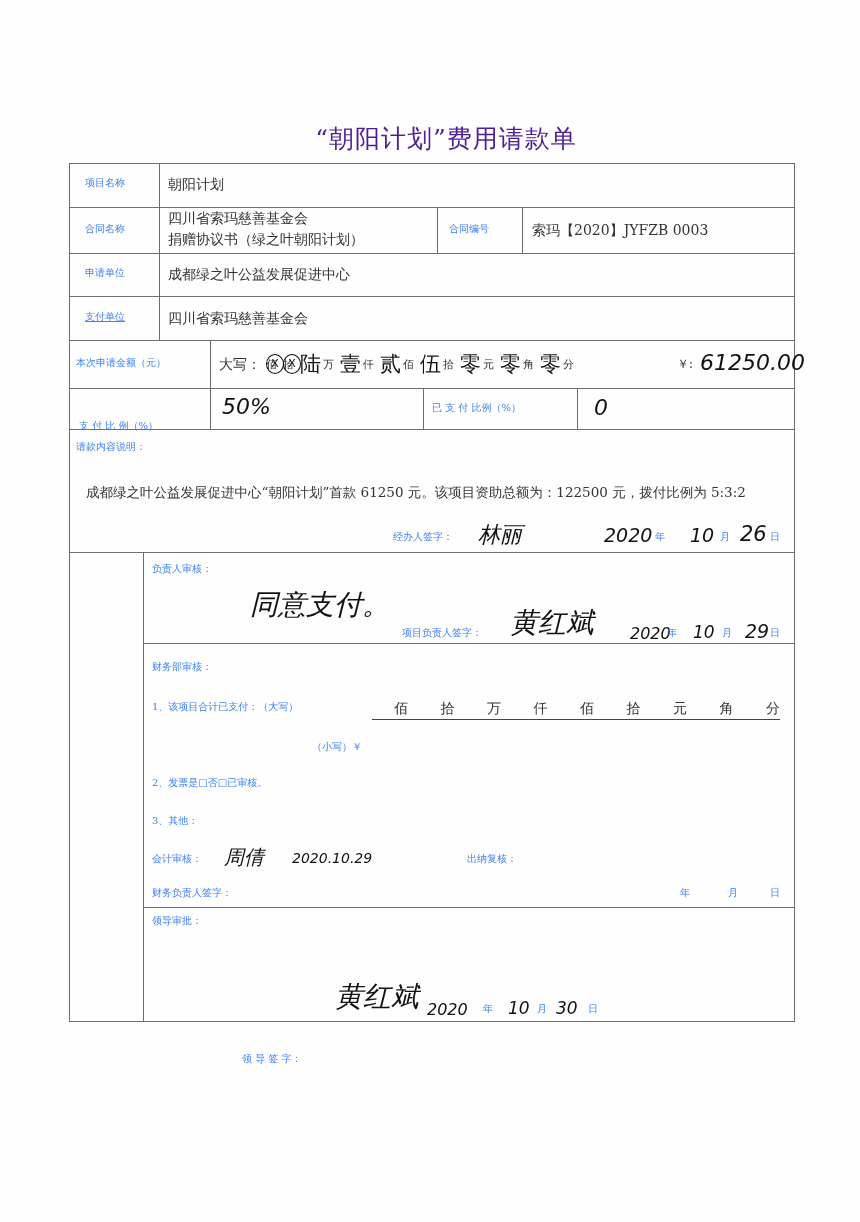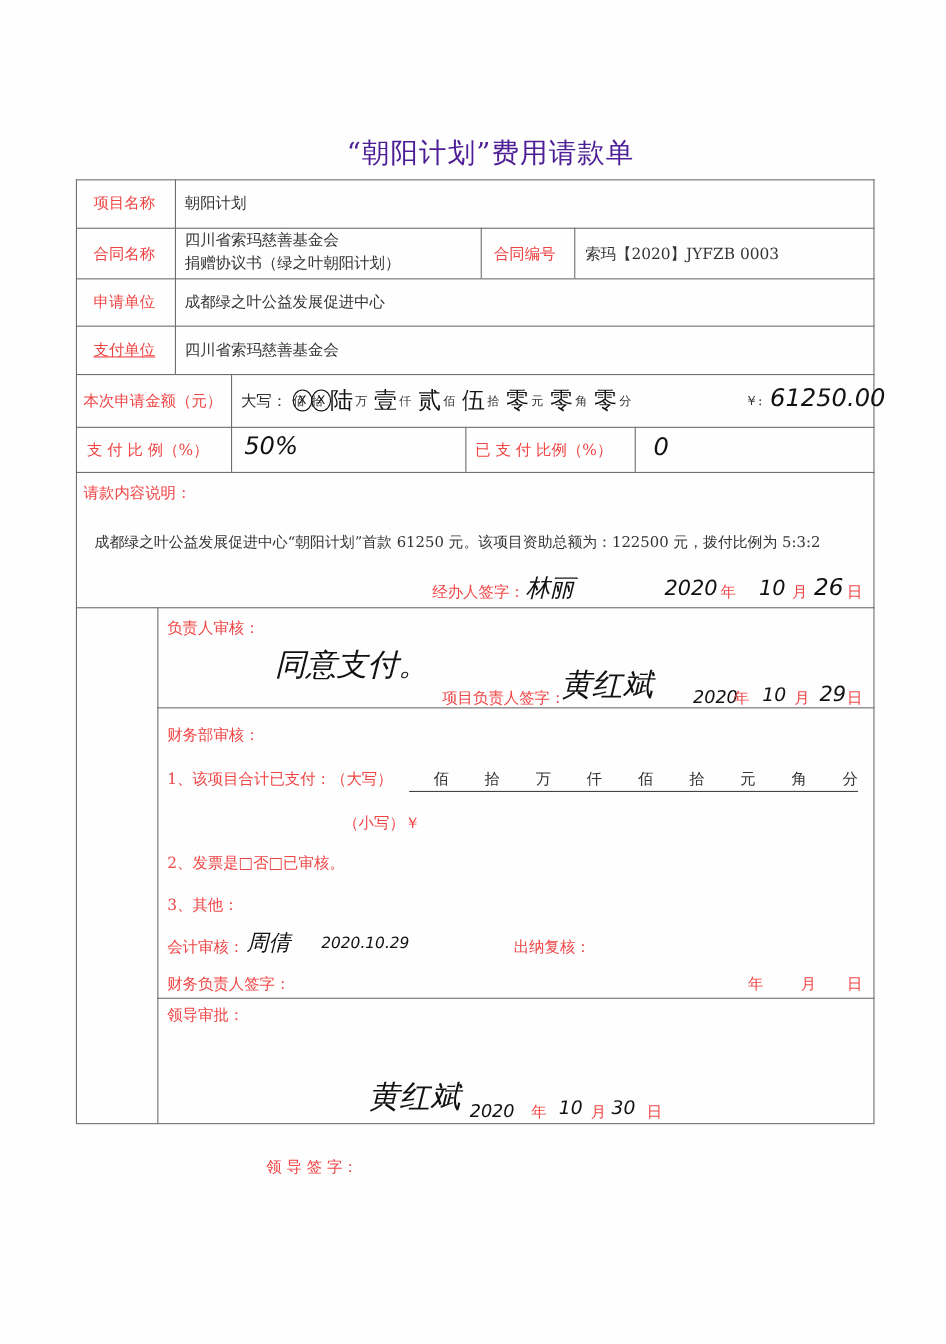--- a/index.html
+++ b/index.html
@@ -3,21 +3,21 @@
 <meta charset="utf-8">
 <style>
   html, body { margin:0; padding:0; }
   body { width:860px; height:1222px; background:#fefefe; position:relative; overflow:hidden;
          font-family:"DejaVu Serif","Liberation Serif",serif; color:#2a2a2a; }
   .abs { position:absolute; }
   .title { left:0; width:860px; top:122px; text-align:center; font-size:25px; letter-spacing:1px; color:#4c1d95;padding-left:16px; }
   .line { position:absolute; background:#6e6e6e; }
   .h { height:1px; }
   .v { width:1px; }
-  .lbl { position:absolute; font-size:14px; color:#ef4444; white-space:nowrap; }
+  .lbl { position:absolute; font-size:10px; color:#3b82f6; white-space:nowrap; }
   .val { position:absolute; font-size:14px; color:#333; white-space:nowrap; }
   .hand { position:absolute; font-family:"DejaVu Sans","Liberation Sans",sans-serif; font-style:italic; color:#111; white-space:nowrap; }
   .underline-row { position:absolute; left:372px; width:408px; top:700px; height:20px; border-bottom:1px solid #444; display:flex; justify-content:space-between; padding-left:22px; box-sizing:border-box; }
   .underline-row span { font-size:14px; color:#333; }
   .circle { display:inline-block; width:16px; height:18px; border:1.5px solid #111; border-radius:50%; text-align:center; line-height:17px; font-size:11px; font-style:normal; }
   .unit { font-size:11px; color:#333; font-style:normal; font-family:"DejaVu Serif","Liberation Serif",serif; }
   .bigwrite { font-size:22px; }
 </style>
 </head>
 <body>
@@ -101,21 +101,21 @@
       <span class="unit">角</span>
     </span>
     <span style="display: inline-flex; align-items: center; gap: 2px;">
       <span class="hand" style="position: static; font-size: 21px; font-style: normal;">零</span>
       <span class="unit">分</span>
     </span>
   </div>
 <div class="val" style="left:677px;top:356px;font-size:12px;">￥:</div>
 <div class="hand bigwrite" style="left:700px;top:350px;text-align:right;">61250.00</div>
 
-<div class="lbl" style="left:79px;top:401px;">支 付  比 例（%）</div>
+<div class="lbl" style="left:79px;top:419px;">支 付  比 例（%）</div>
 <div class="hand bigwrite" style="left:222px;top:394px;">50%</div>
 <div class="lbl" style="left:432px;top:401px;">已 支 付  比例（%）</div>
 <div class="hand bigwrite" style="left:594px;top:395px;">0</div>
 
 <div class="lbl" style="left:76px;top:440px;">请款内容说明：</div>
 <div class="val" style="left:86px;top:484px;font-size:13.5px;">成都绿之叶公益发展促进中心“朝阳计划”首款 61250 元。该项目资助总额为：122500 元，拨付比例为 5:3:2</div>
 <div class="lbl" style="left:393px;top:530px;">经办人签字：</div>
 <div class="hand bigwrite" style="left:478px;top:520px;">林丽</div>
 <div class="hand" style="left:604px;top:524px;font-size:19px;">2020</div>
 <div class="lbl" style="left:655px;top:530px;">年</div>

